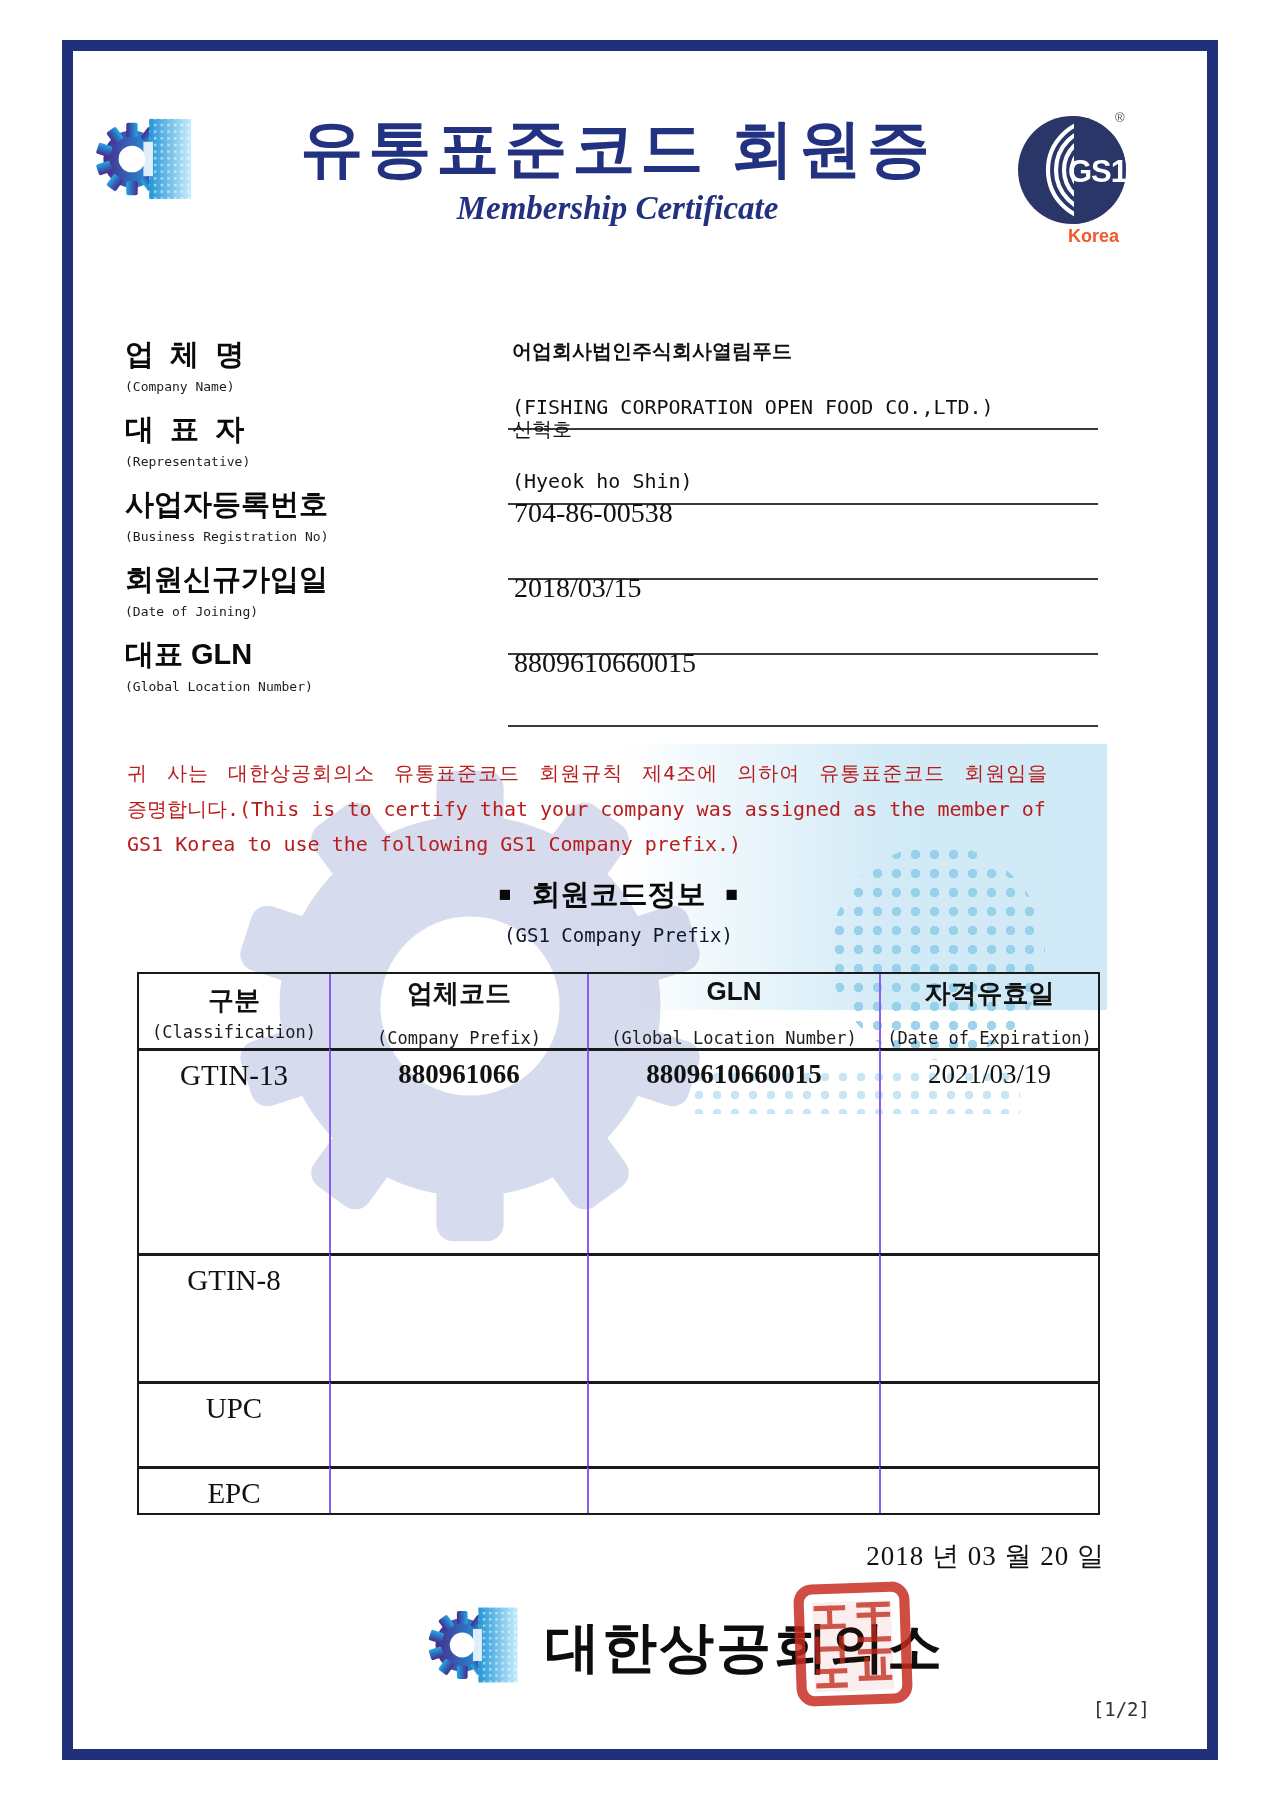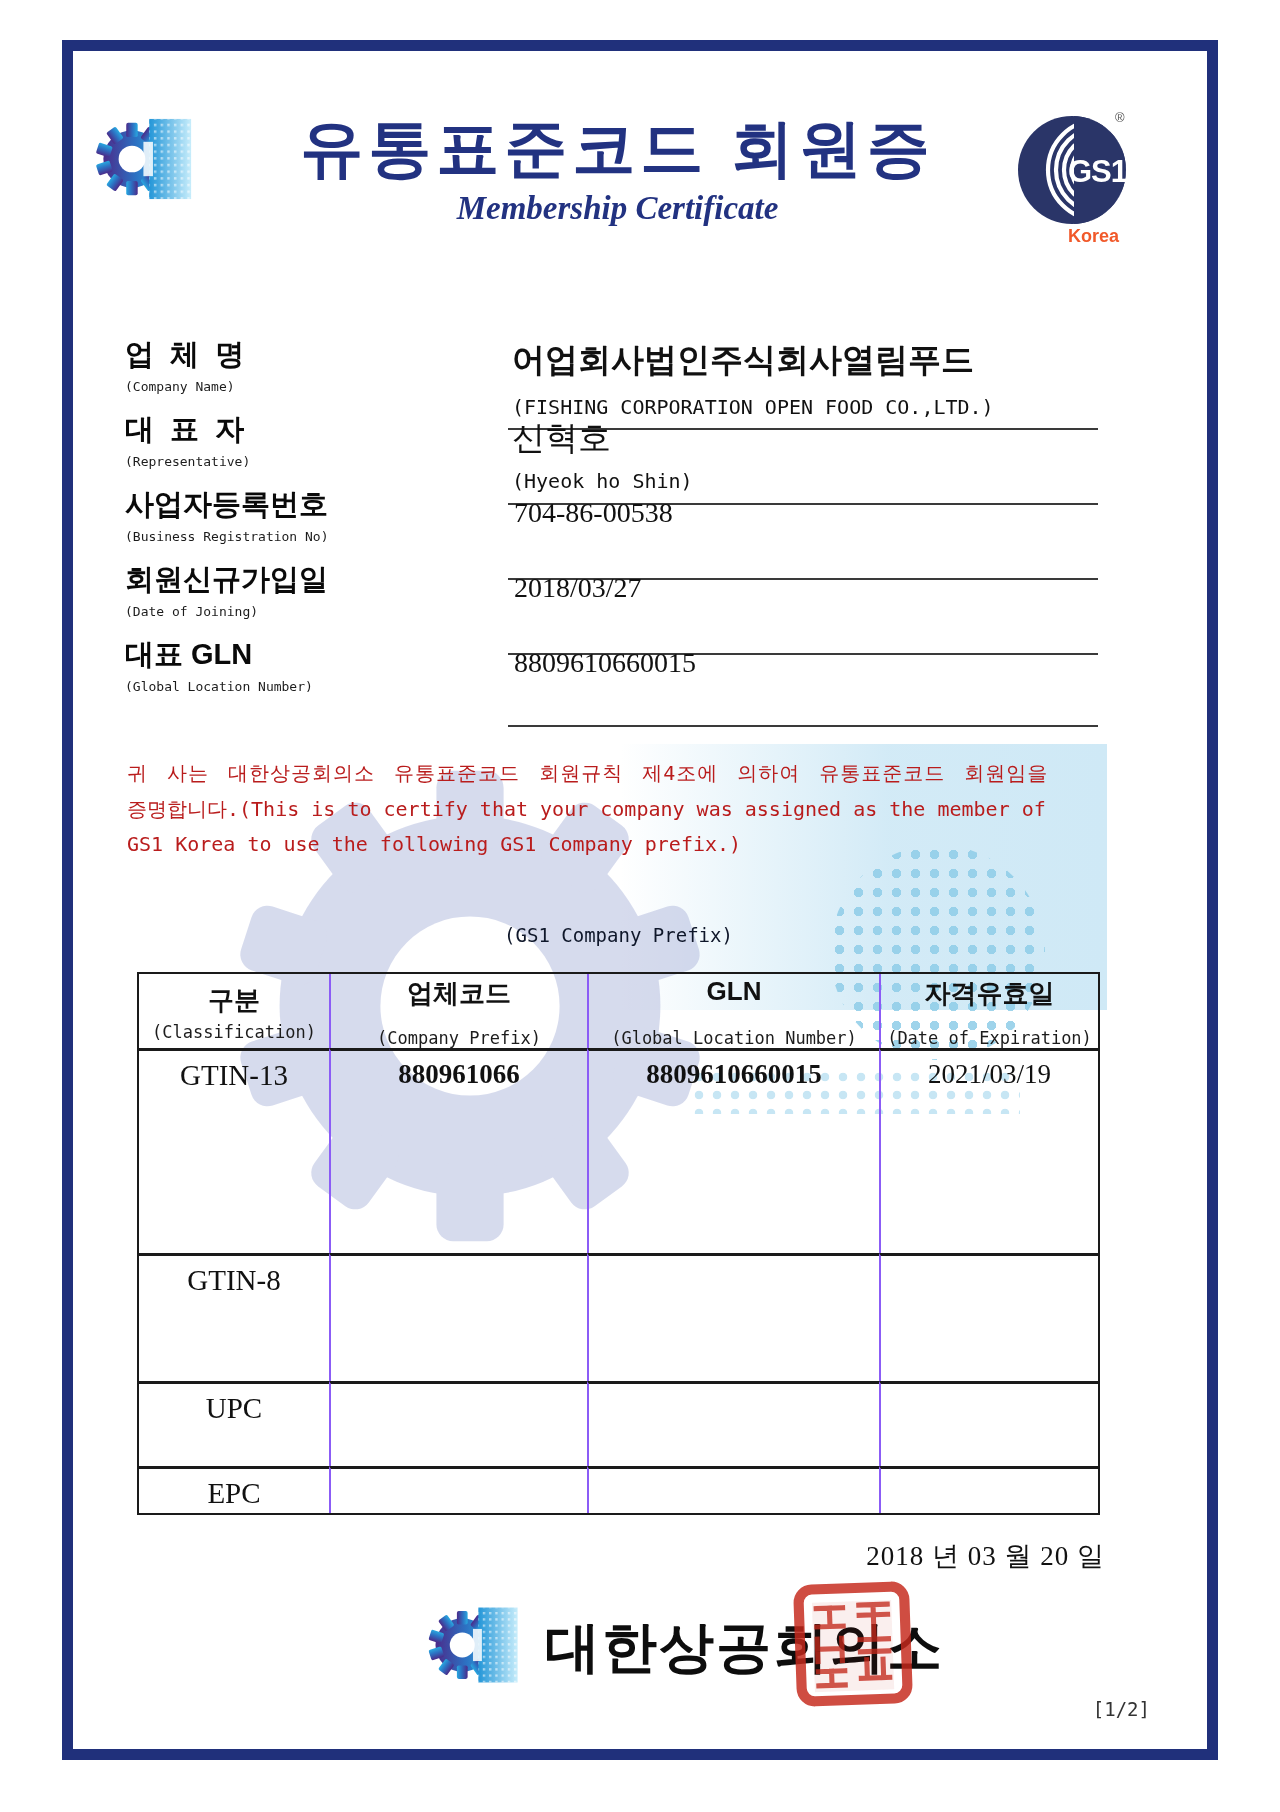--- a/index.html
+++ b/index.html
@@ -31,21 +31,21 @@
   .gs1 .reg{position:absolute;left:103px;top:0px;font-size:13px;color:#555;
             font-family:"Liberation Sans",sans-serif;}
   .gs1 .korea{position:absolute;left:46px;top:116px;font-size:18px;font-weight:700;
               color:#f1592a;font-family:"Liberation Sans",sans-serif;margin-left:10px;}
 
   
   .flabel-ko{position:absolute;left:125px;font-size:29px;font-weight:700;white-space:pre;
              font-family:"Liberation Sans",sans-serif;color:#0a0a0a;}
   .flabel-en{position:absolute;left:125px;font-size:13px;color:#1c1c1c;
              font-family:"DejaVu Sans Mono",monospace;}
-  .fvalue-ko{position:absolute;left:512px;font-size:33px;font-weight:700;
+  .fvalue-ko{position:absolute;left:512px;font-size:20px;font-weight:700;
              font-family:"Liberation Sans",sans-serif;}
   .fvalue-num{position:absolute;left:514px;font-size:28px;font-family:"Liberation Serif",serif;}
   .fvalue-sub{position:absolute;left:512px;font-size:20px;
               font-family:"DejaVu Sans Mono",monospace;}
   .funderline{position:absolute;left:508px;width:590px;height:2px;background:#3a3a3a;}
 
   
   .stmt{position:absolute;left:127px;width:985px;font-size:20px;color:#b91c1c;
         font-family:"DejaVu Sans Mono",monospace;white-space:nowrap;}
   .stmt.k{letter-spacing:1px;word-spacing:6px;}
@@ -188,32 +188,35 @@
   <div class="fvalue-sub" style="top:469px">(Hyeok ho Shin)</div>
   <div class="funderline" style="top:503px"></div>
 
   <div class="flabel-ko" style="top:485px">사업자등록번호</div>
   <div class="flabel-en" style="top:529px">(Business Registration No)</div>
   <div class="fvalue-num" style="top:497px">704-86-00538</div>
   <div class="funderline" style="top:578px"></div>
 
   <div class="flabel-ko" style="top:560px">회원신규가입일</div>
   <div class="flabel-en" style="top:604px">(Date of Joining)</div>
-  <div class="fvalue-num" style="top:572px">2018/03/27</div>
+  <div class="fvalue-num" style="top:572px">2018/03/15</div>
   <div class="funderline" style="top:653px"></div>
 
   <div class="flabel-ko" style="top:635px">대표 GLN</div>
   <div class="flabel-en" style="top:679px">(Global Location Number)</div>
   <div class="fvalue-num" style="top:647px">8809610660015</div>
   <div class="funderline" style="top:725px"></div>
 
   <div class="stmt k" style="top:760px">귀 사는 대한상공회의소 유통표준코드 회원규칙 제4조에 의하여 유통표준코드 회원임을</div>
   <div class="stmt" style="top:796px">증명합니다.(This is to certify that your company was assigned as the member of</div>
   <div class="stmt" style="top:832px">GS1 Korea to use the following GS1 Company prefix.)</div>
 
+  <div class="sec-head">
+    <span class="bullet">■</span><span>회원코드정보</span><span class="bullet">■</span>
+  </div>
   <div class="sec-sub">(GS1 Company Prefix)</div>
 
   <div class="code-table">
     <div class="cell th">
       <div class="th-ko">구분</div>
       <div class="th-en">(Classification)</div>
     </div>
     <div class="cell th bl">
       <div class="th-ko">업체코드</div>
       <div class="th-en">(Company Prefix)</div>

